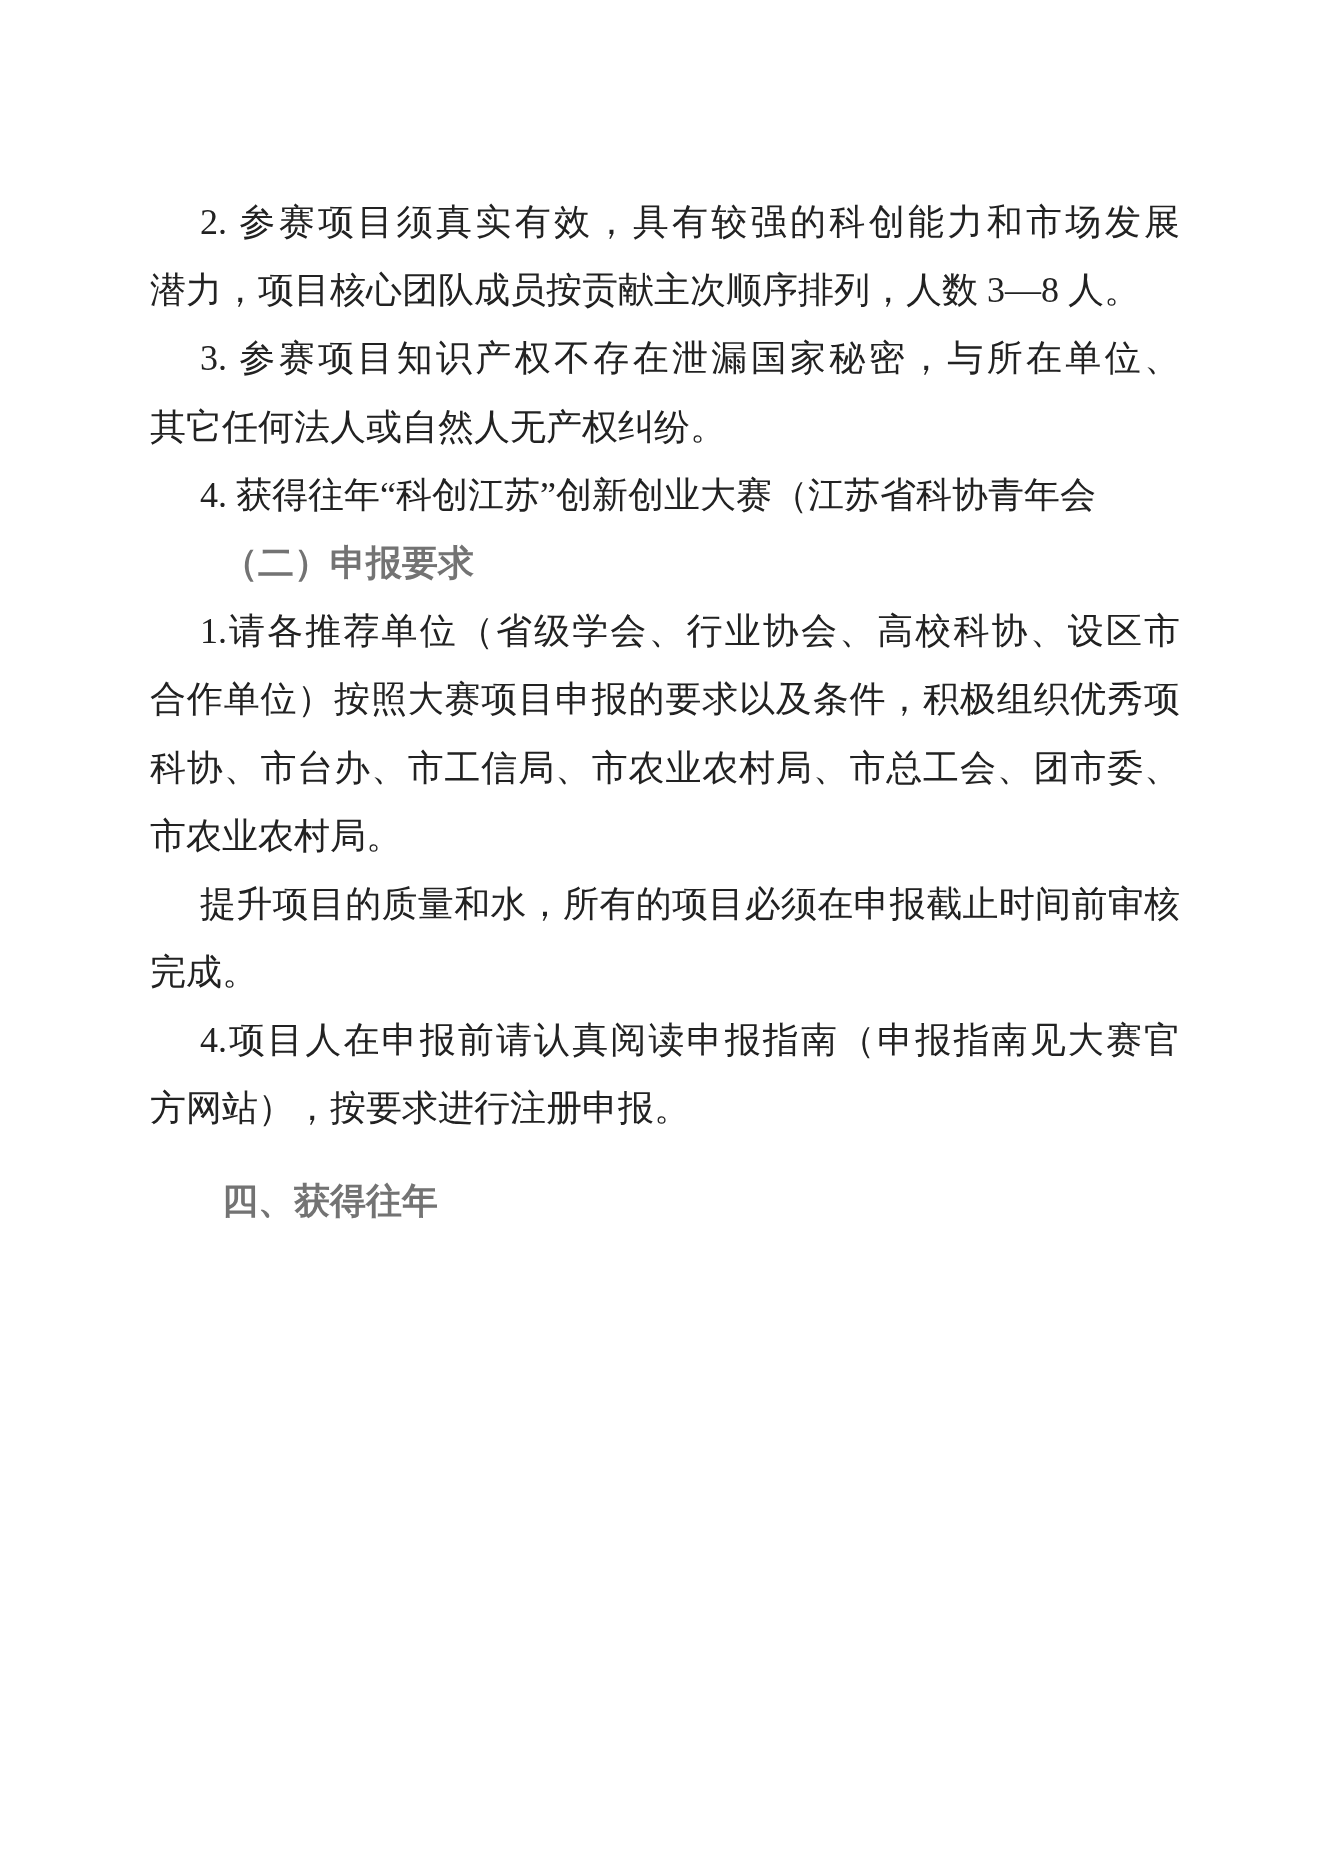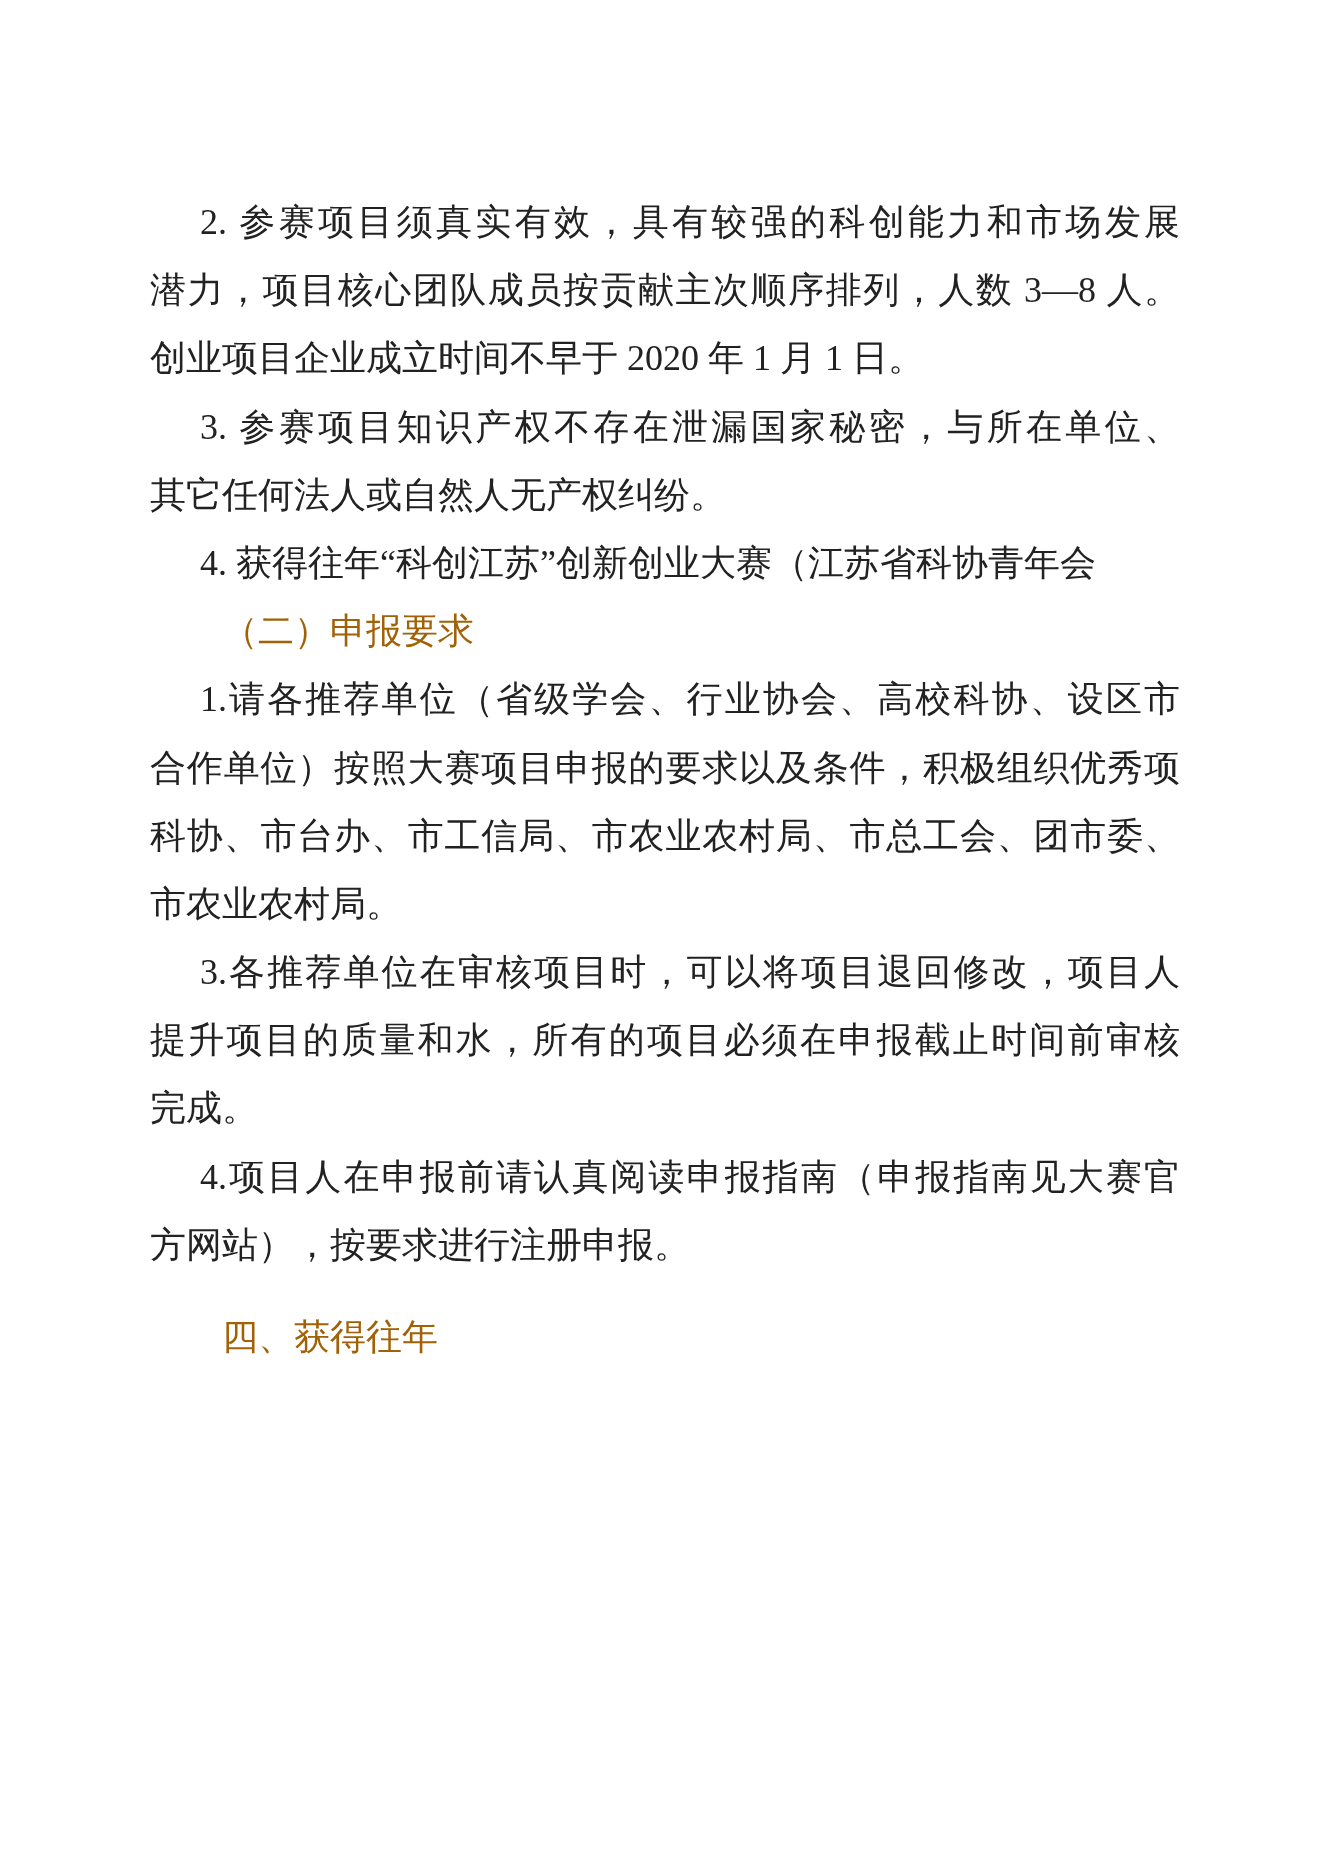--- a/index.html
+++ b/index.html
@@ -36,22 +36,22 @@
   .block .line:last-child {
     text-align-last: left;
   }
   
   .block .line:first-child {
     text-indent: 50px;
   }
   .heading .line,
   .heading2 .line {
     font-family: "Liberation Sans", "DejaVu Sans", sans-serif;
-    font-weight: normal;
-    color: #a16207;
+    font-weight: bold;
+    color: #737373;
     text-indent: 72px !important;
     text-align-last: left;
   }
   .heading2 { margin-top: 24px; }
   .footer {
     position: absolute;
     left: 655px;
     top: 1694px;
     font-size: 30px;
     line-height: 34px;
@@ -61,40 +61,38 @@
   }
 </style>
 </head>
 <body>
 
 <div class="page">
   <div class="doc">
       <div class="block para">
         <div class="line">2. 参赛项目须真实有效，具有较强的科创能力和市场发展</div>
         <div class="line">潜力，项目核心团队成员按贡献主次顺序排列，人数 3—8 人。</div>
-        <div class="line">创业项目企业成立时间不早于 2020 年 1 月 1 日。</div>
       </div>
       <div class="block para">
         <div class="line">3. 参赛项目知识产权不存在泄漏国家秘密，与所在单位、</div>
         <div class="line">其它任何法人或自然人无产权纠纷。</div>
       </div>
       <div class="block para">
         <div class="line">4. 获得往年“科创江苏”创新创业大赛（江苏省科协青年会</div>
       </div>
       <div class="block heading">
         <div class="line">（二）申报要求</div>
       </div>
       <div class="block para">
         <div class="line">1.请各推荐单位（省级学会、行业协会、高校科协、设区市</div>
         <div class="line">合作单位）按照大赛项目申报的要求以及条件，积极组织优秀项</div>
         <div class="line">科协、市台办、市工信局、市农业农村局、市总工会、团市委、</div>
         <div class="line">市农业农村局。</div>
       </div>
       <div class="block para">
-        <div class="line">3.各推荐单位在审核项目时，可以将项目退回修改，项目人</div>
         <div class="line">提升项目的质量和水，所有的项目必须在申报截止时间前审核</div>
         <div class="line">完成。</div>
       </div>
       <div class="block para">
         <div class="line">4.项目人在申报前请认真阅读申报指南（申报指南见大赛官</div>
         <div class="line">方网站），按要求进行注册申报。</div>
       </div>
       <div class="block heading2">
         <div class="line">四、获得往年</div>
       </div>

